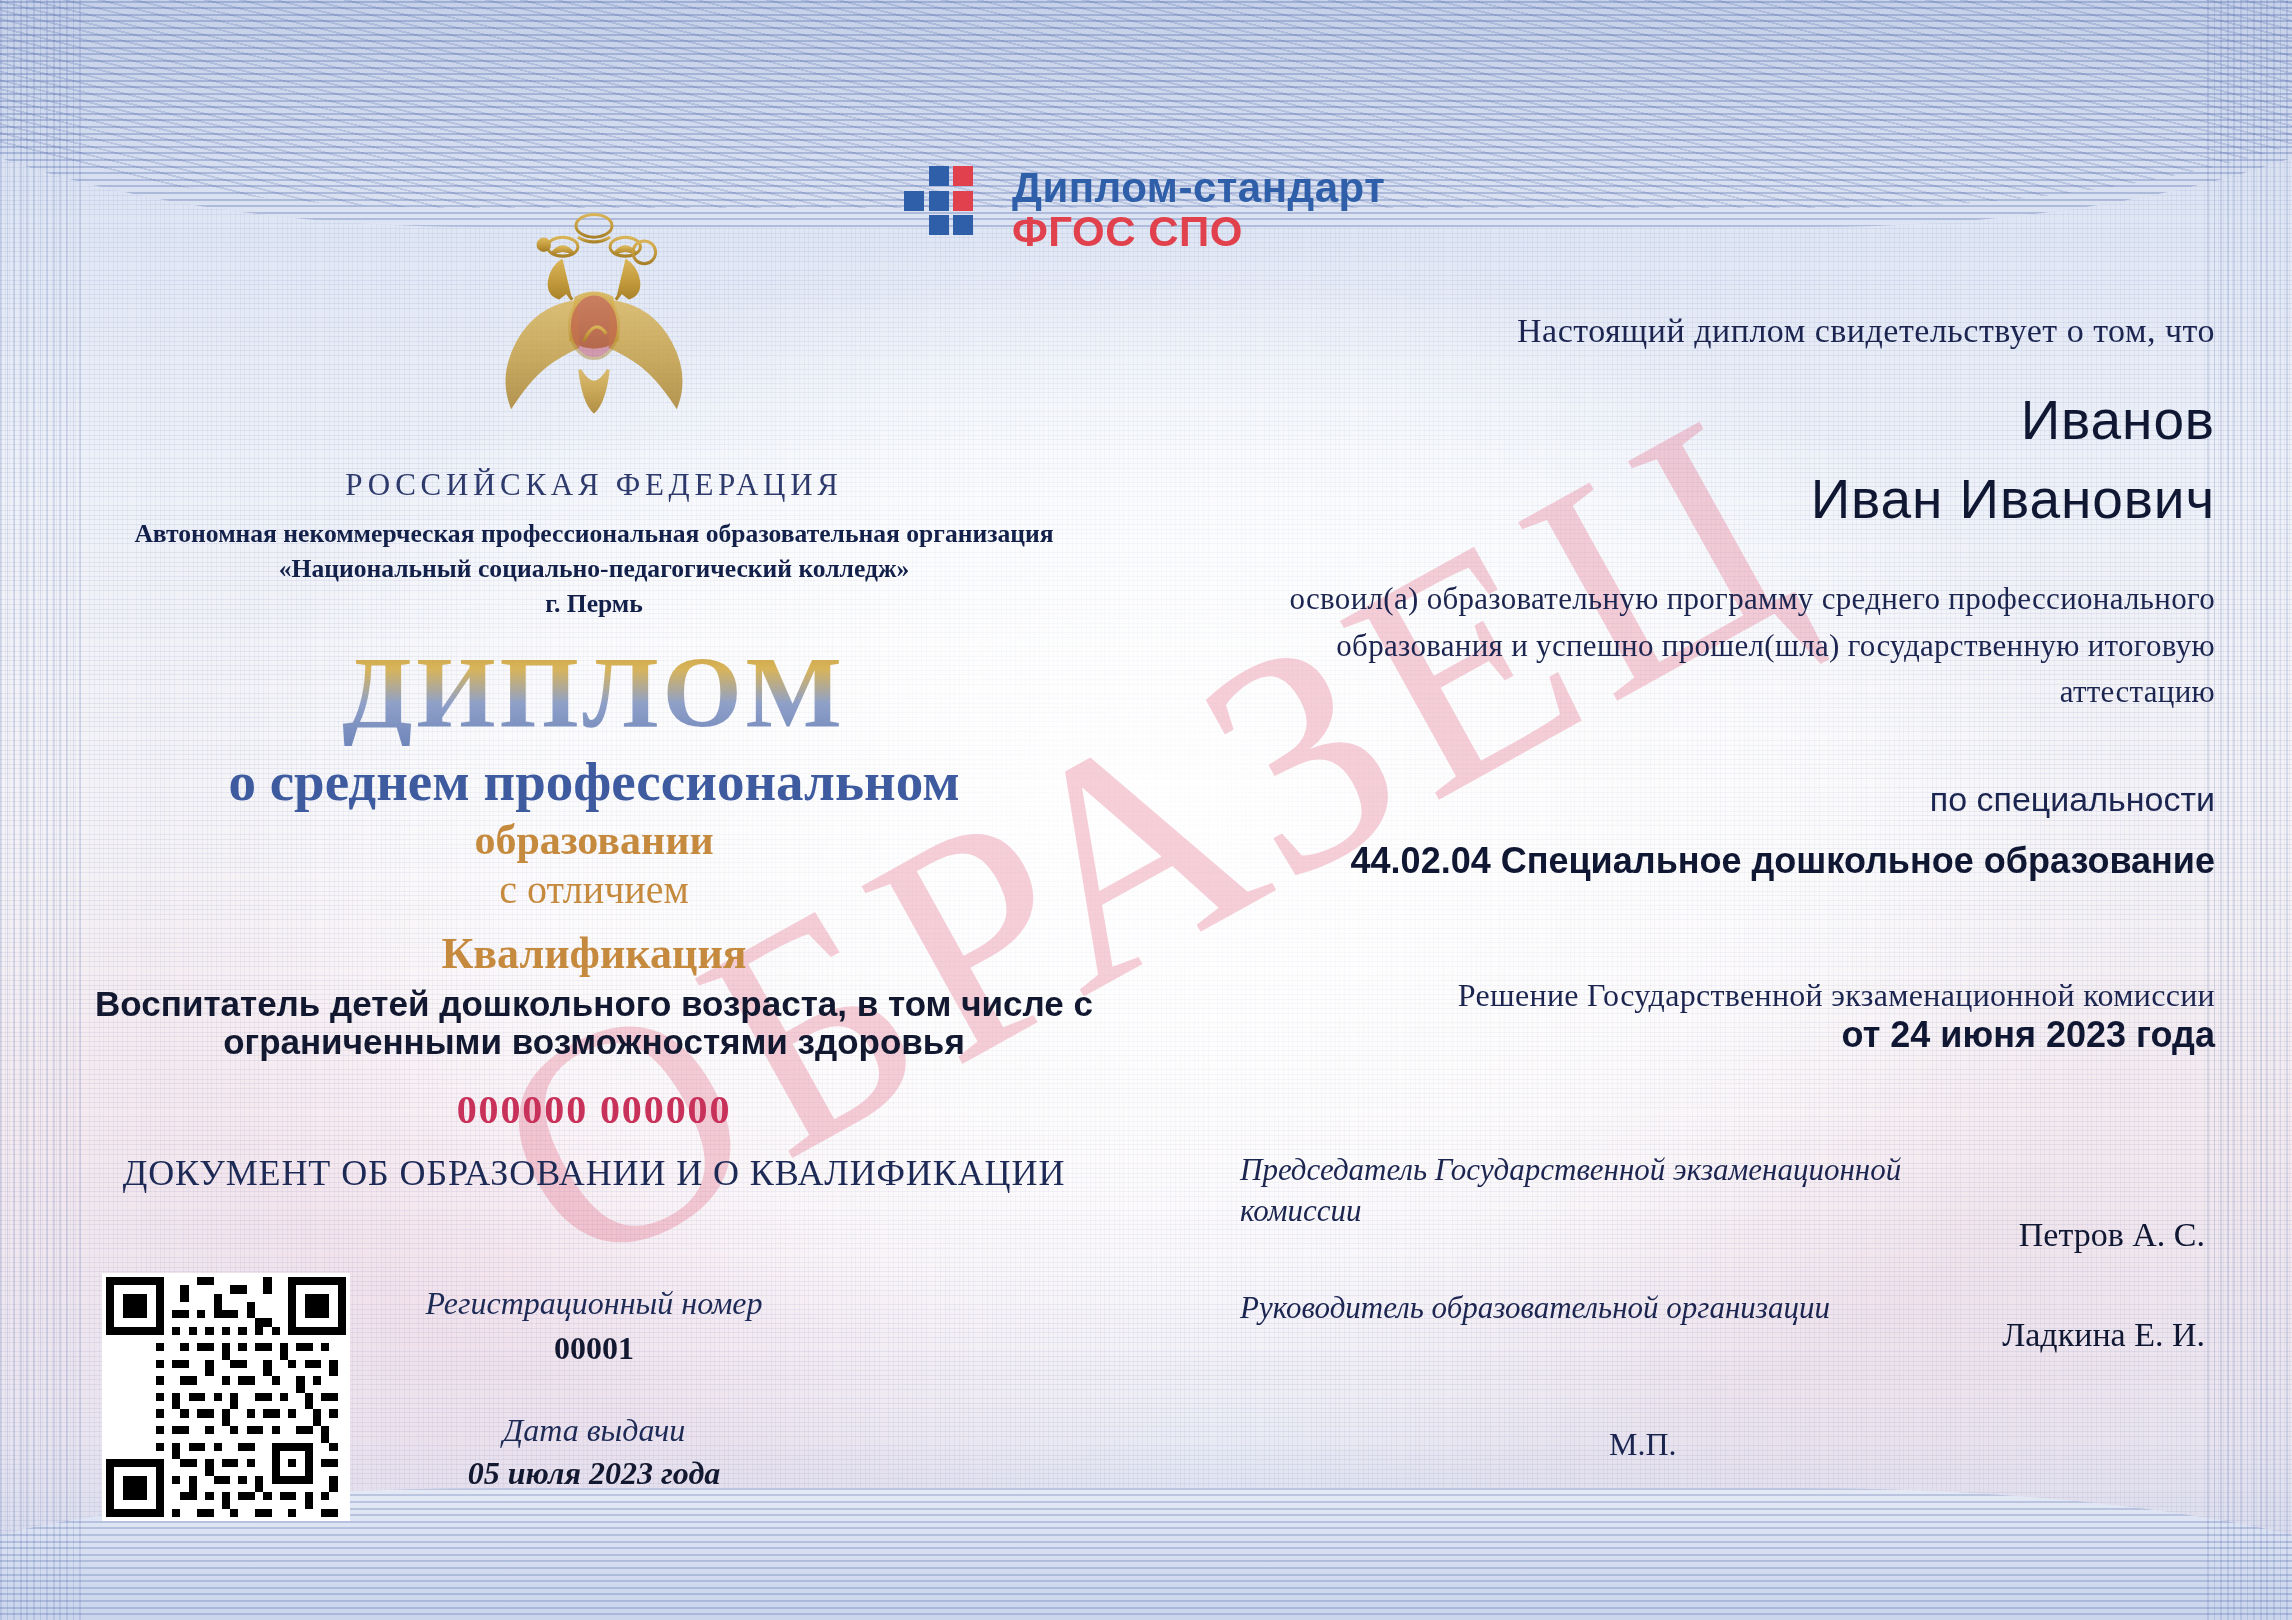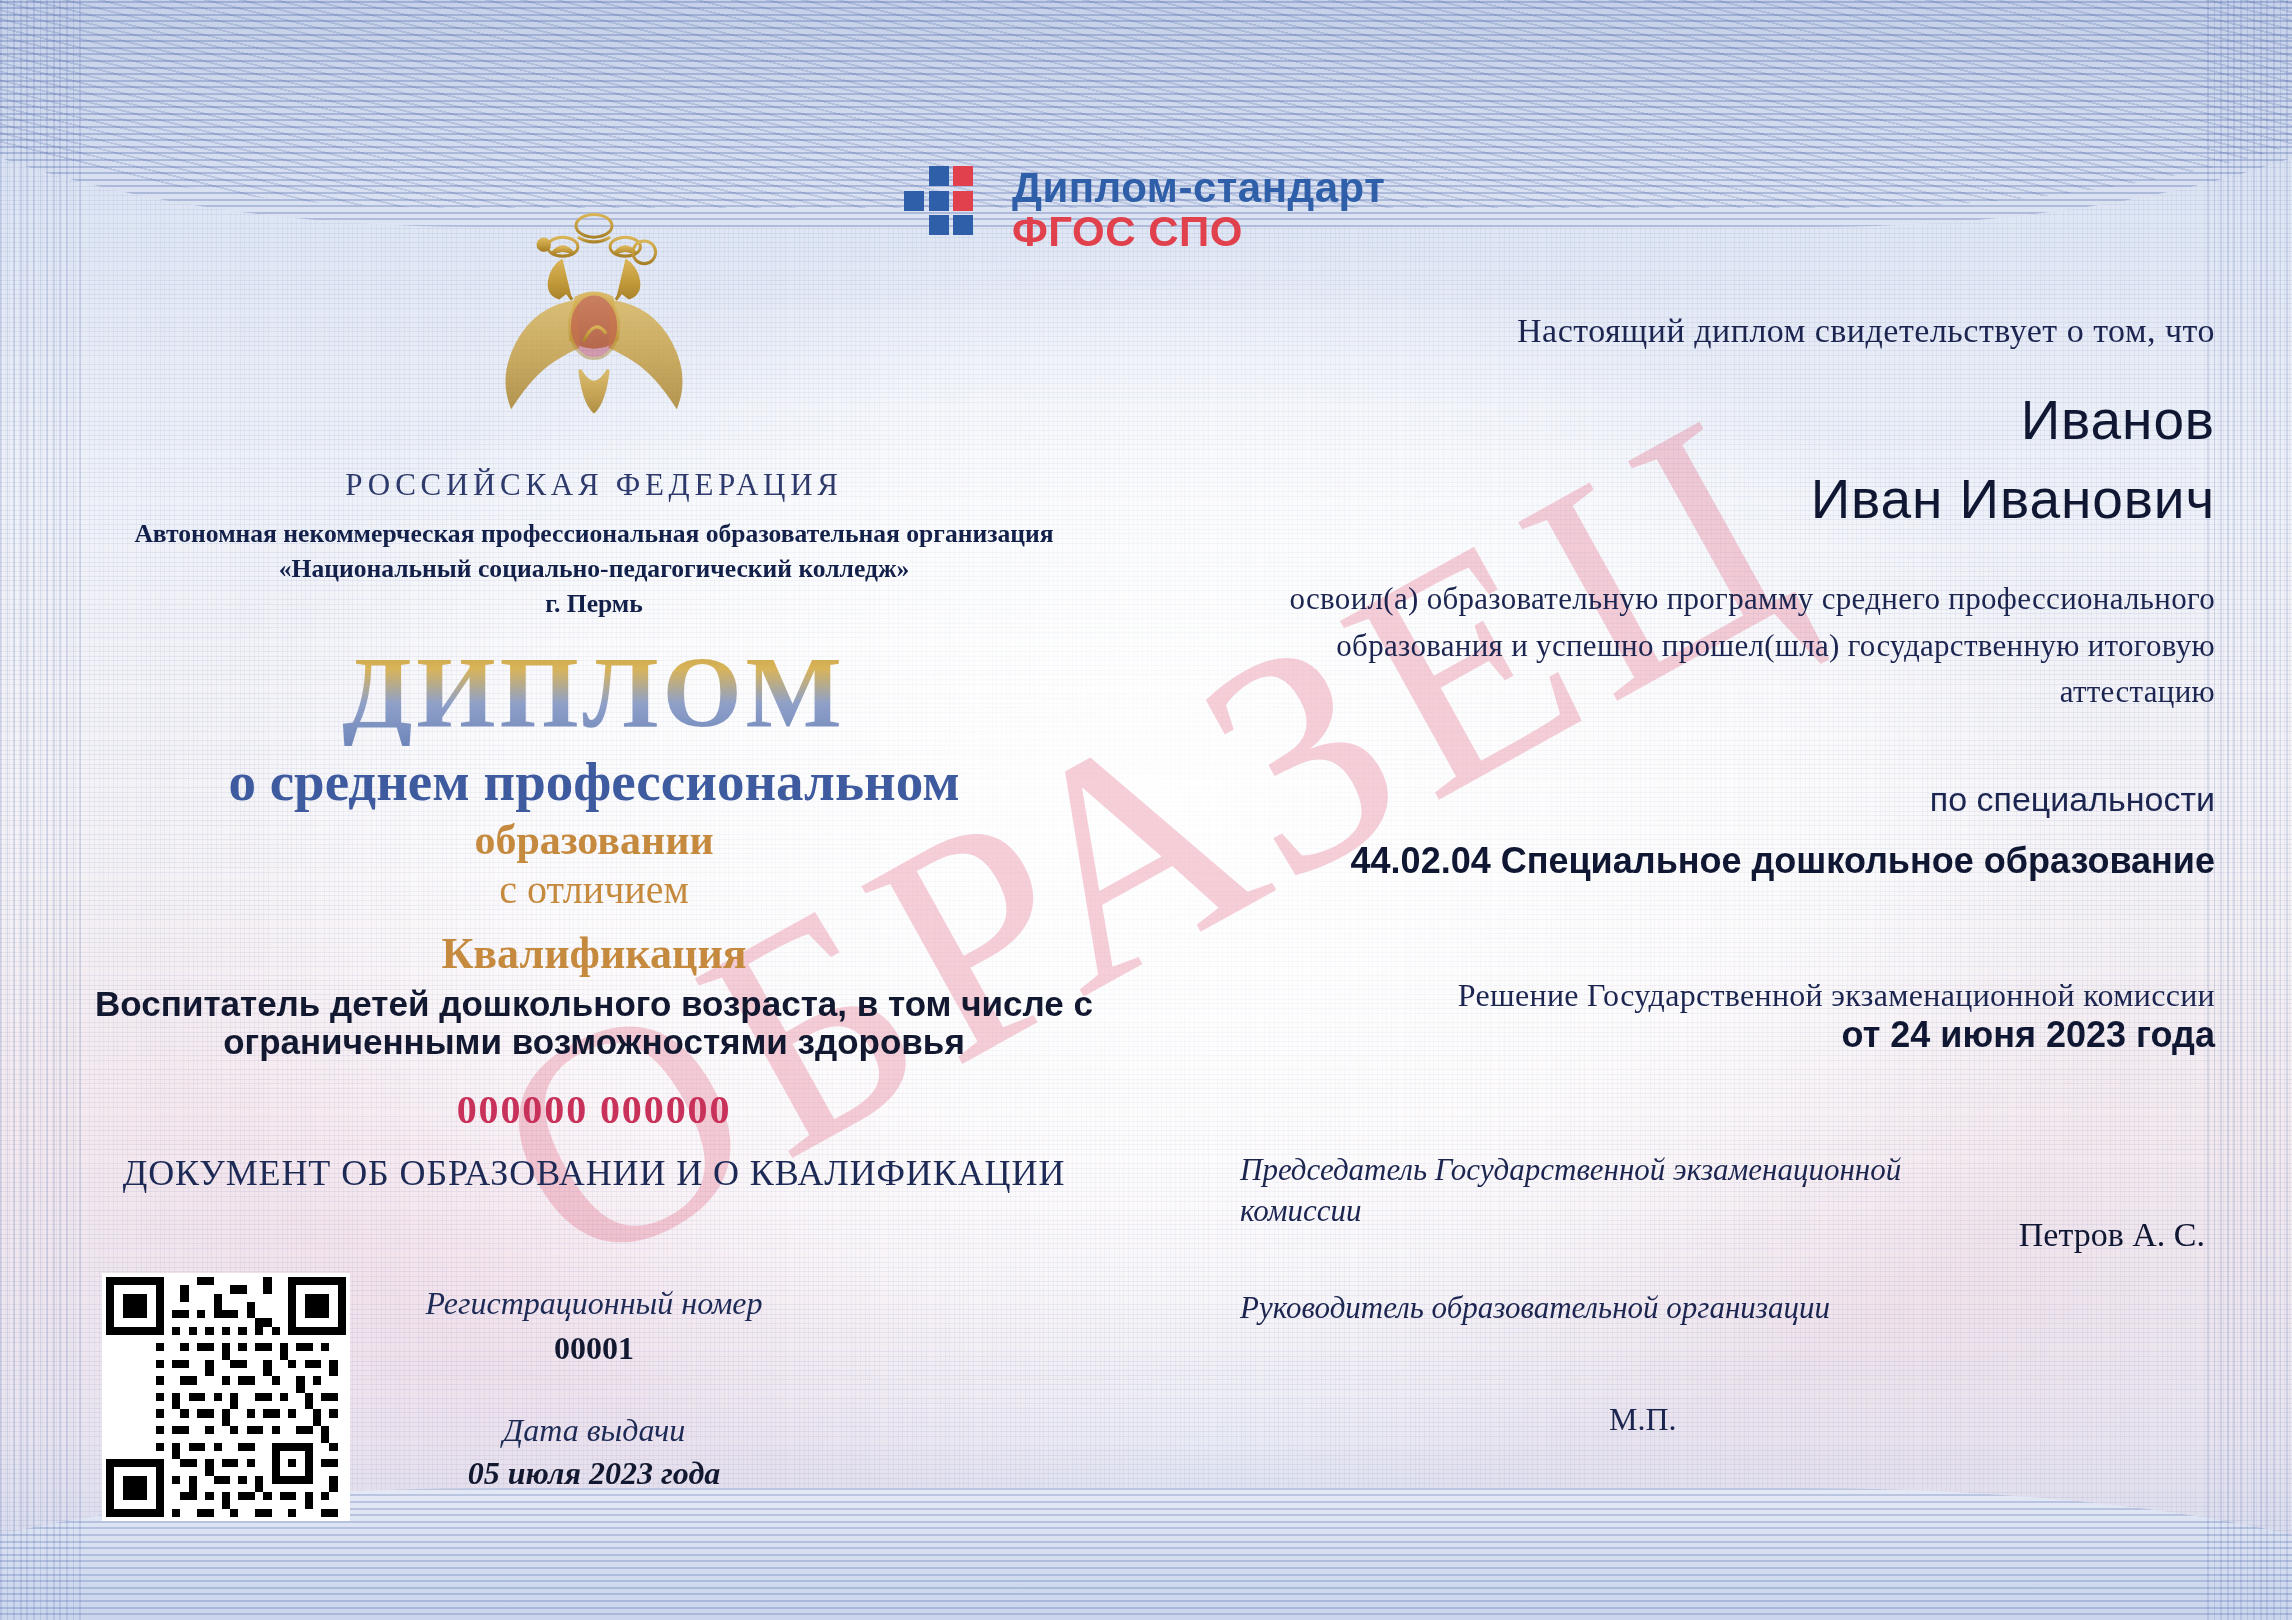--- a/index.html
+++ b/index.html
@@ -629,18 +629,19 @@
     <div class="r-decision-date">от 24 июня 2023 года</div>
   </div>
 
   <div class="sig-block">
     <div class="sig-row first">
       <div class="sig-role">Председатель Государственной экзаменационной комиссии</div>
       <div class="sig-name">Петров А. С.</div>
     </div>
     <div class="sig-row second">
       <div class="sig-role">Руководитель образовательной организации</div>
+      <div class="sig-name">Ладкина Е. И.</div>
     </div>
     <div class="mp">М.П.</div>
   </div>
 
 </div>
 
 
 </body></html>

